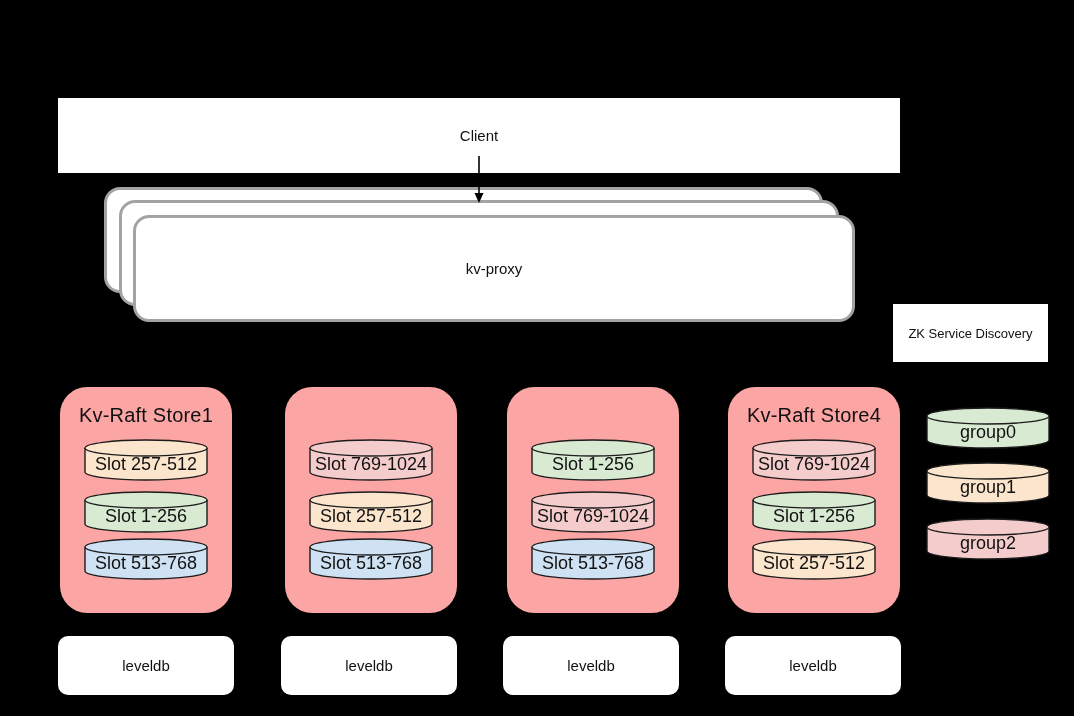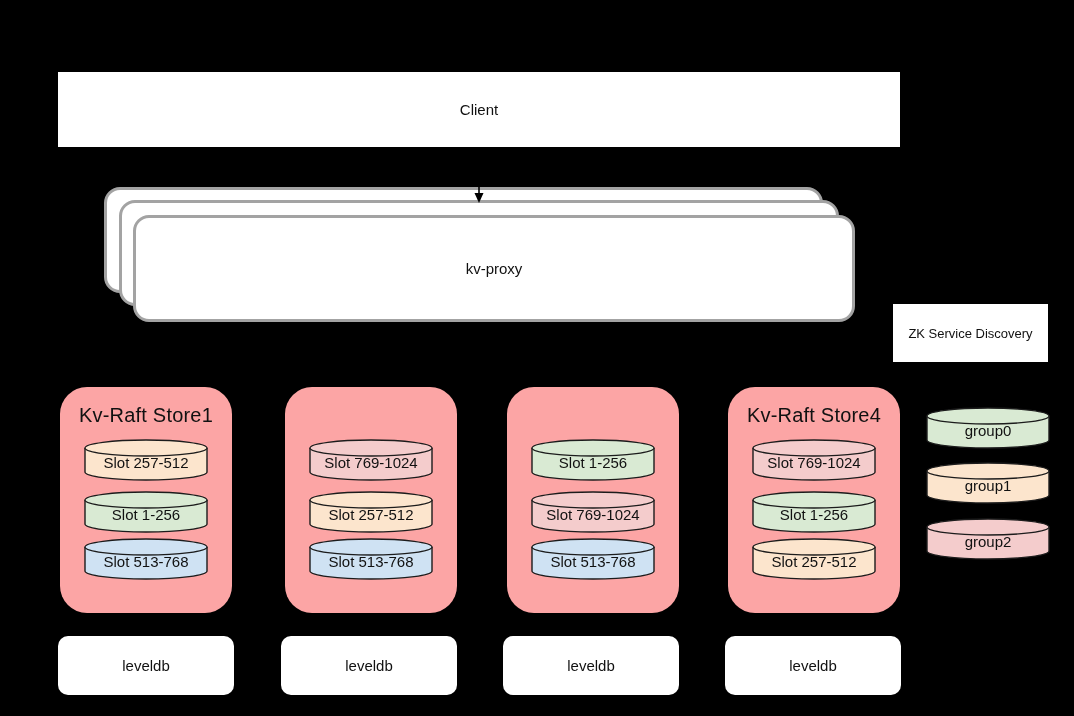--- a/index.html
+++ b/index.html
@@ -1,36 +1,36 @@
 <!DOCTYPE html>
 <html><head>
 <meta charset="utf-8">
 <style>
   html,body{margin:0;padding:0;background:#000;}
   body{font-family:"Liberation Sans","DejaVu Sans",sans-serif;color:#111;}
   .stage{position:relative;width:1074px;height:716px;background:#000;overflow:hidden;}
 
   .box{position:absolute;background:#fff;display:flex;align-items:center;justify-content:center;box-sizing:border-box;}
-  .client{left:58px;top:72px;width:842px;height:75px;font-size:15px;}
+  .client{left:58px;top:98px;width:842px;height:75px;font-size:15px;}
   .zk{left:893px;top:304px;width:155px;height:58px;font-size:13px;}
 
   .proxy{position:absolute;background:#fff;border:3px solid #a3a3a3;border-radius:16px;box-sizing:border-box;}
   .p-back{left:104px;top:187px;width:719px;height:106px;}
   .p-mid{left:119px;top:200px;width:720px;height:106px;}
   .p-front{left:133px;top:215px;width:722px;height:107px;display:flex;align-items:center;justify-content:center;font-size:15px;}
 
   .arrow{position:absolute;left:471px;top:156px;z-index:5;}
 
   .store{position:absolute;top:387px;width:172px;height:226px;background:#fca5a5;border-radius:27px;box-sizing:border-box;}
   .store-title{text-align:center;padding-top:17px;font-size:20px;letter-spacing:.2px;}
 
   .cyl{position:absolute;}
   .cyl svg{display:block;width:100%;height:100%;}
   .cyl svg path,.cyl svg ellipse{fill:var(--fill,#fff);stroke:#1c1c1c;stroke-width:1.4;}
-  .cyl-label{position:absolute;left:0;right:0;top:15px;text-align:center;font-size:15px;}
+  .cyl-label{position:absolute;left:0;right:0;top:15px;text-align:center;font-size:18px;}
 
   .slot-1{left:24px;top:52px;width:124px;height:42px;}
   .slot-2{left:24px;top:104px;width:124px;height:42px;}
   .slot-3{left:24px;top:151px;width:124px;height:42px;}
 
   .leveldb{position:absolute;top:636px;width:176px;height:59px;background:#fff;border-radius:10px;display:flex;align-items:center;justify-content:center;font-size:15px;}
 
   .legend-cyl{left:926px;width:124px;height:42px;}
 </style>
 </head>

